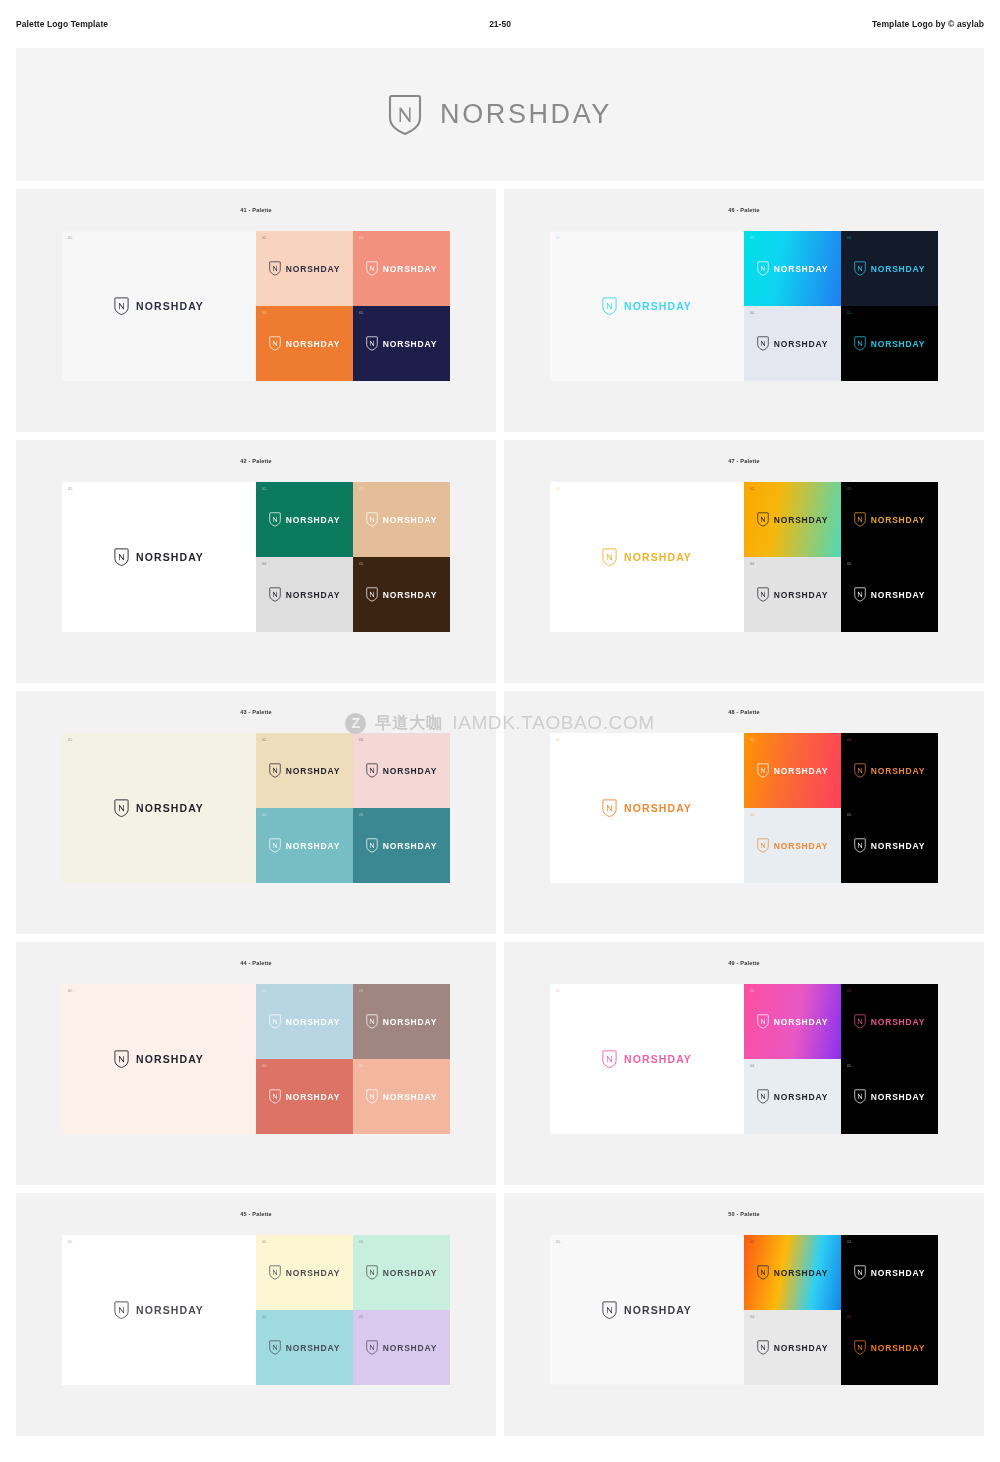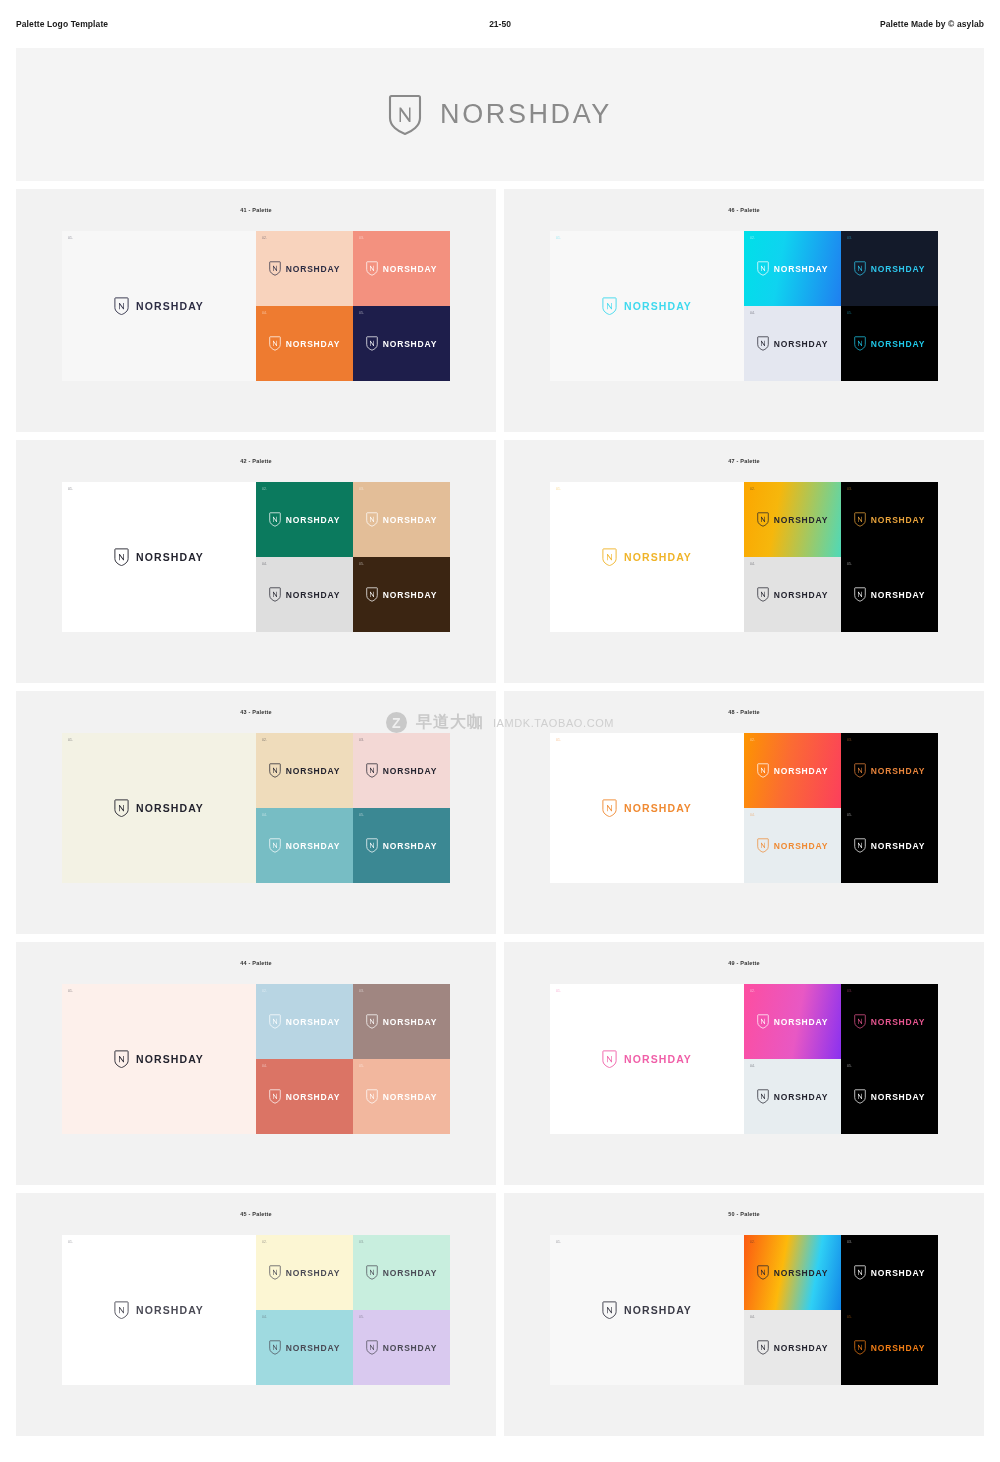--- a/index.html
+++ b/index.html
@@ -161,33 +161,33 @@
     font-family: "Liberation Sans", sans-serif;
   }
   .wm-cn {
     font-size: 16px;
     font-weight: bold;
     color: #c9c9c9;
     letter-spacing: 1px;
     font-family: "DejaVu Sans", sans-serif;
   }
   .wm-url {
-    font-size: 11px;
+    font-size: 19px;
     font-weight: 500;
     color: #cfcfcf;
     letter-spacing: 0.6px;
   }
 </style>
 </head>
 <body>
 
 <div class="topbar">
   <div class="topbar-text">Palette Logo Template</div>
   <div class="topbar-center">21-50</div>
-  <div class="topbar-text">Palette Made by © asylab</div>
+  <div class="topbar-text">Template Logo by © asylab</div>
 </div>
 
 <div class="hero">
   <div class="hero-lockup">
     <span>
       <svg class="shield" width="34" height="42" viewBox="0 0 34 42" fill="none">
         <path d="M2 3.5 A1.5 1.5 0 0 1 3.5 2 H30.5 A1.5 1.5 0 0 1 32 3.5 V24 C32 32 24 37.5 17 40 C10 37.5 2 32 2 24 Z" stroke="#8a8a8a" stroke-width="2.1" fill="none"></path>
         <path d="M11.5 28 V13.5 H13 L21 24.5 V13.5 H22.5 V28 H21 L13 17 V28 Z" fill="#8a8a8a"></path>
       </svg>
     </span>

